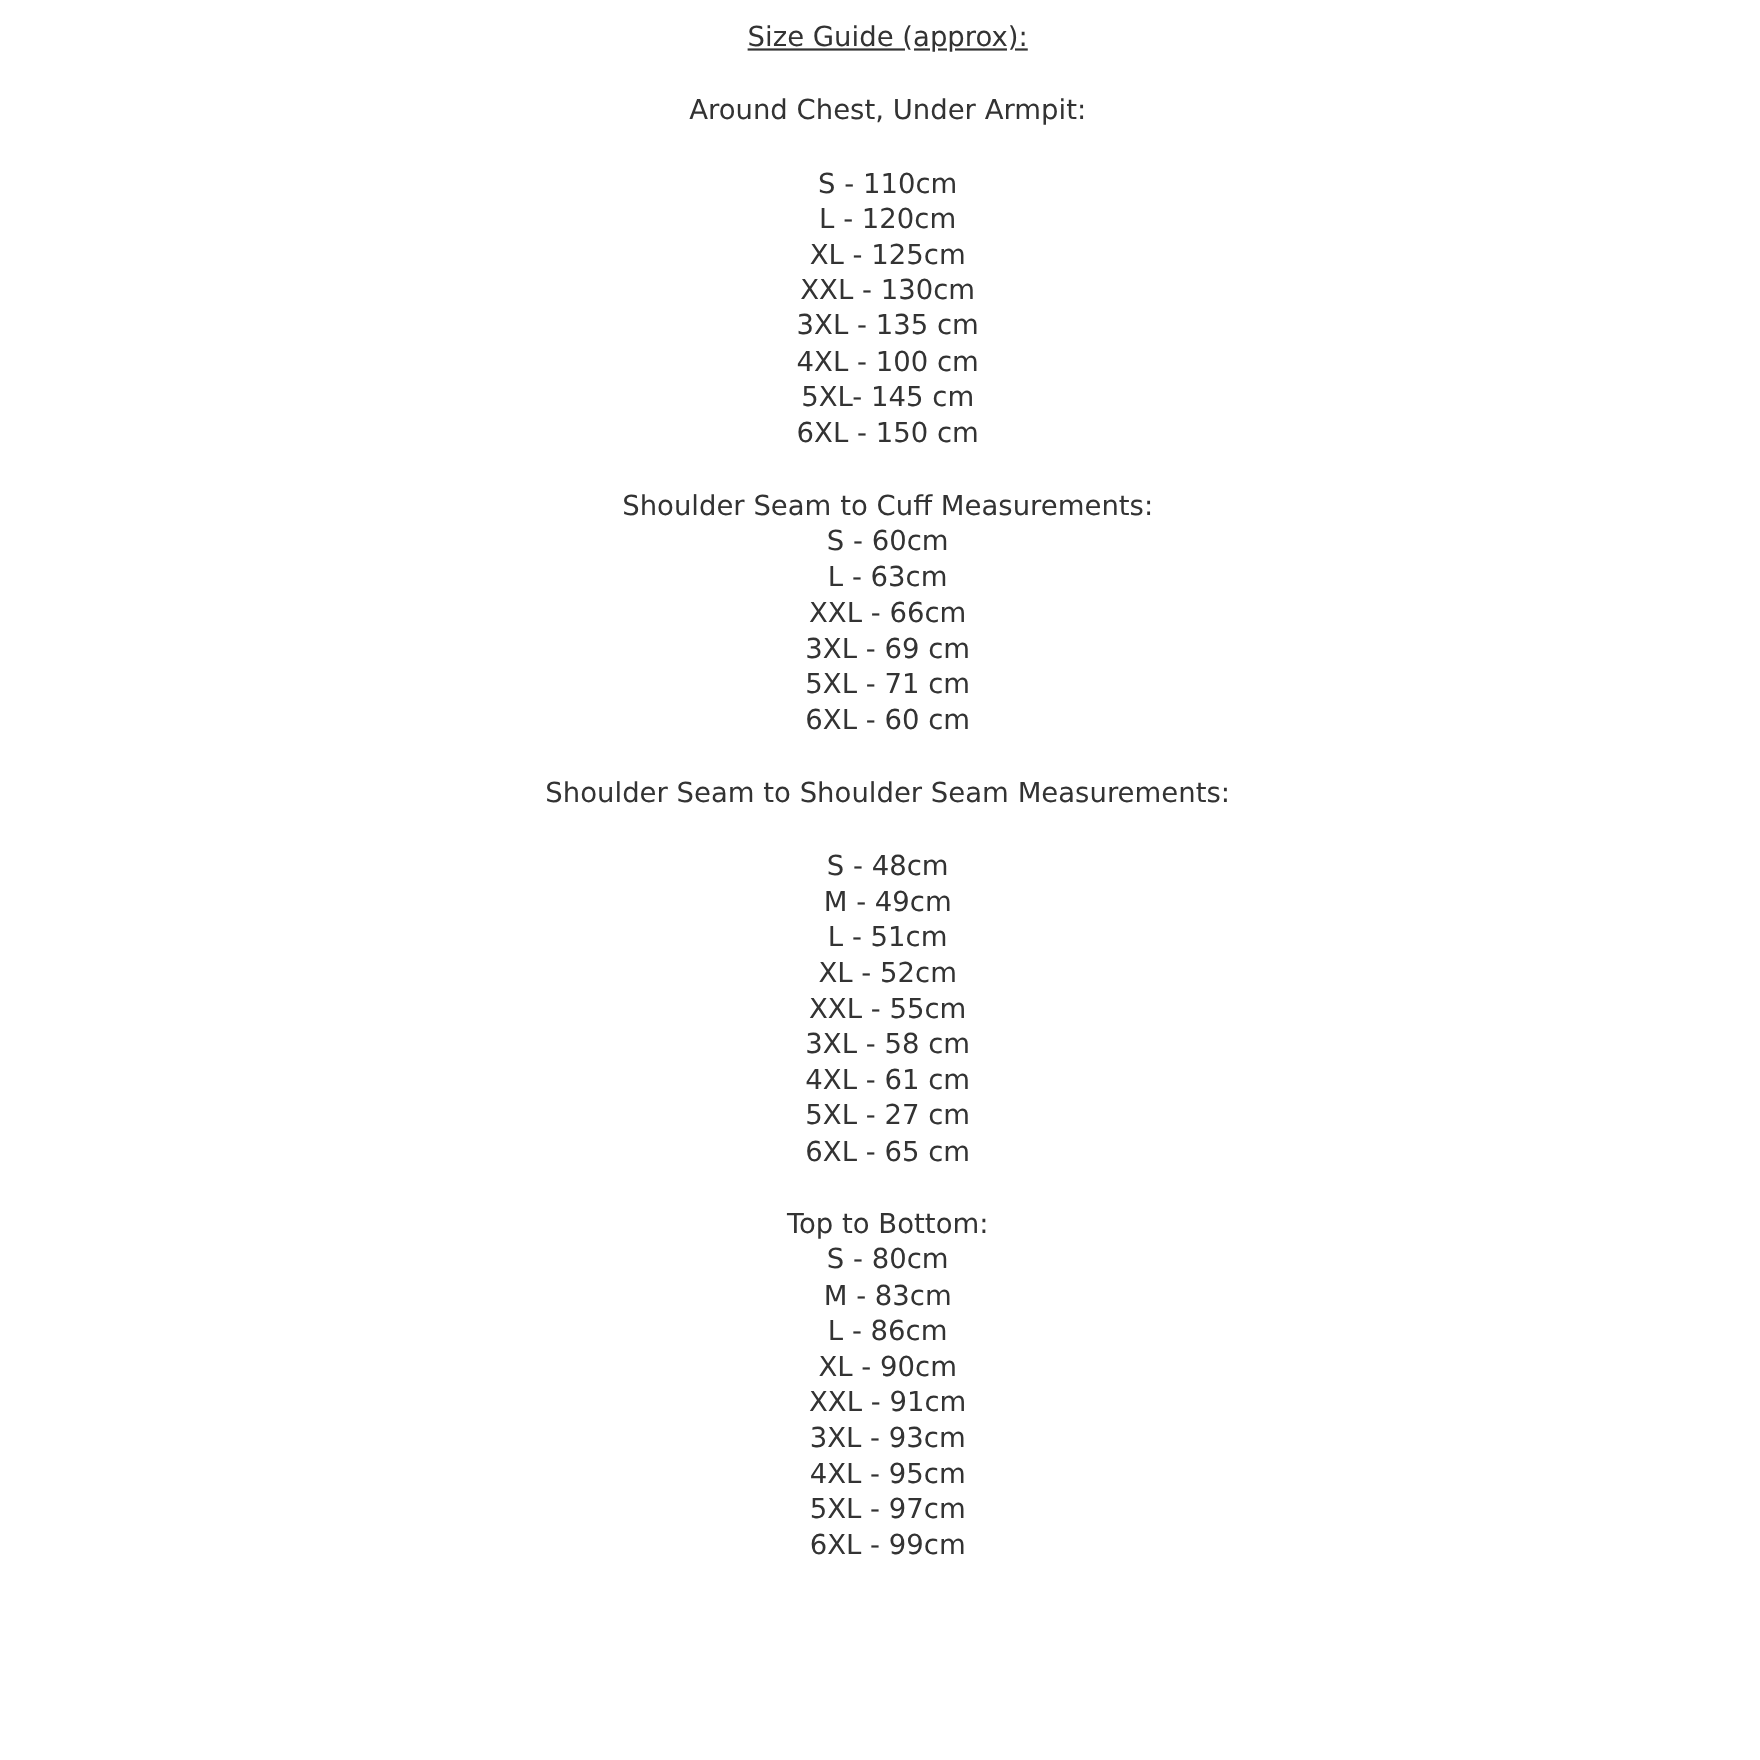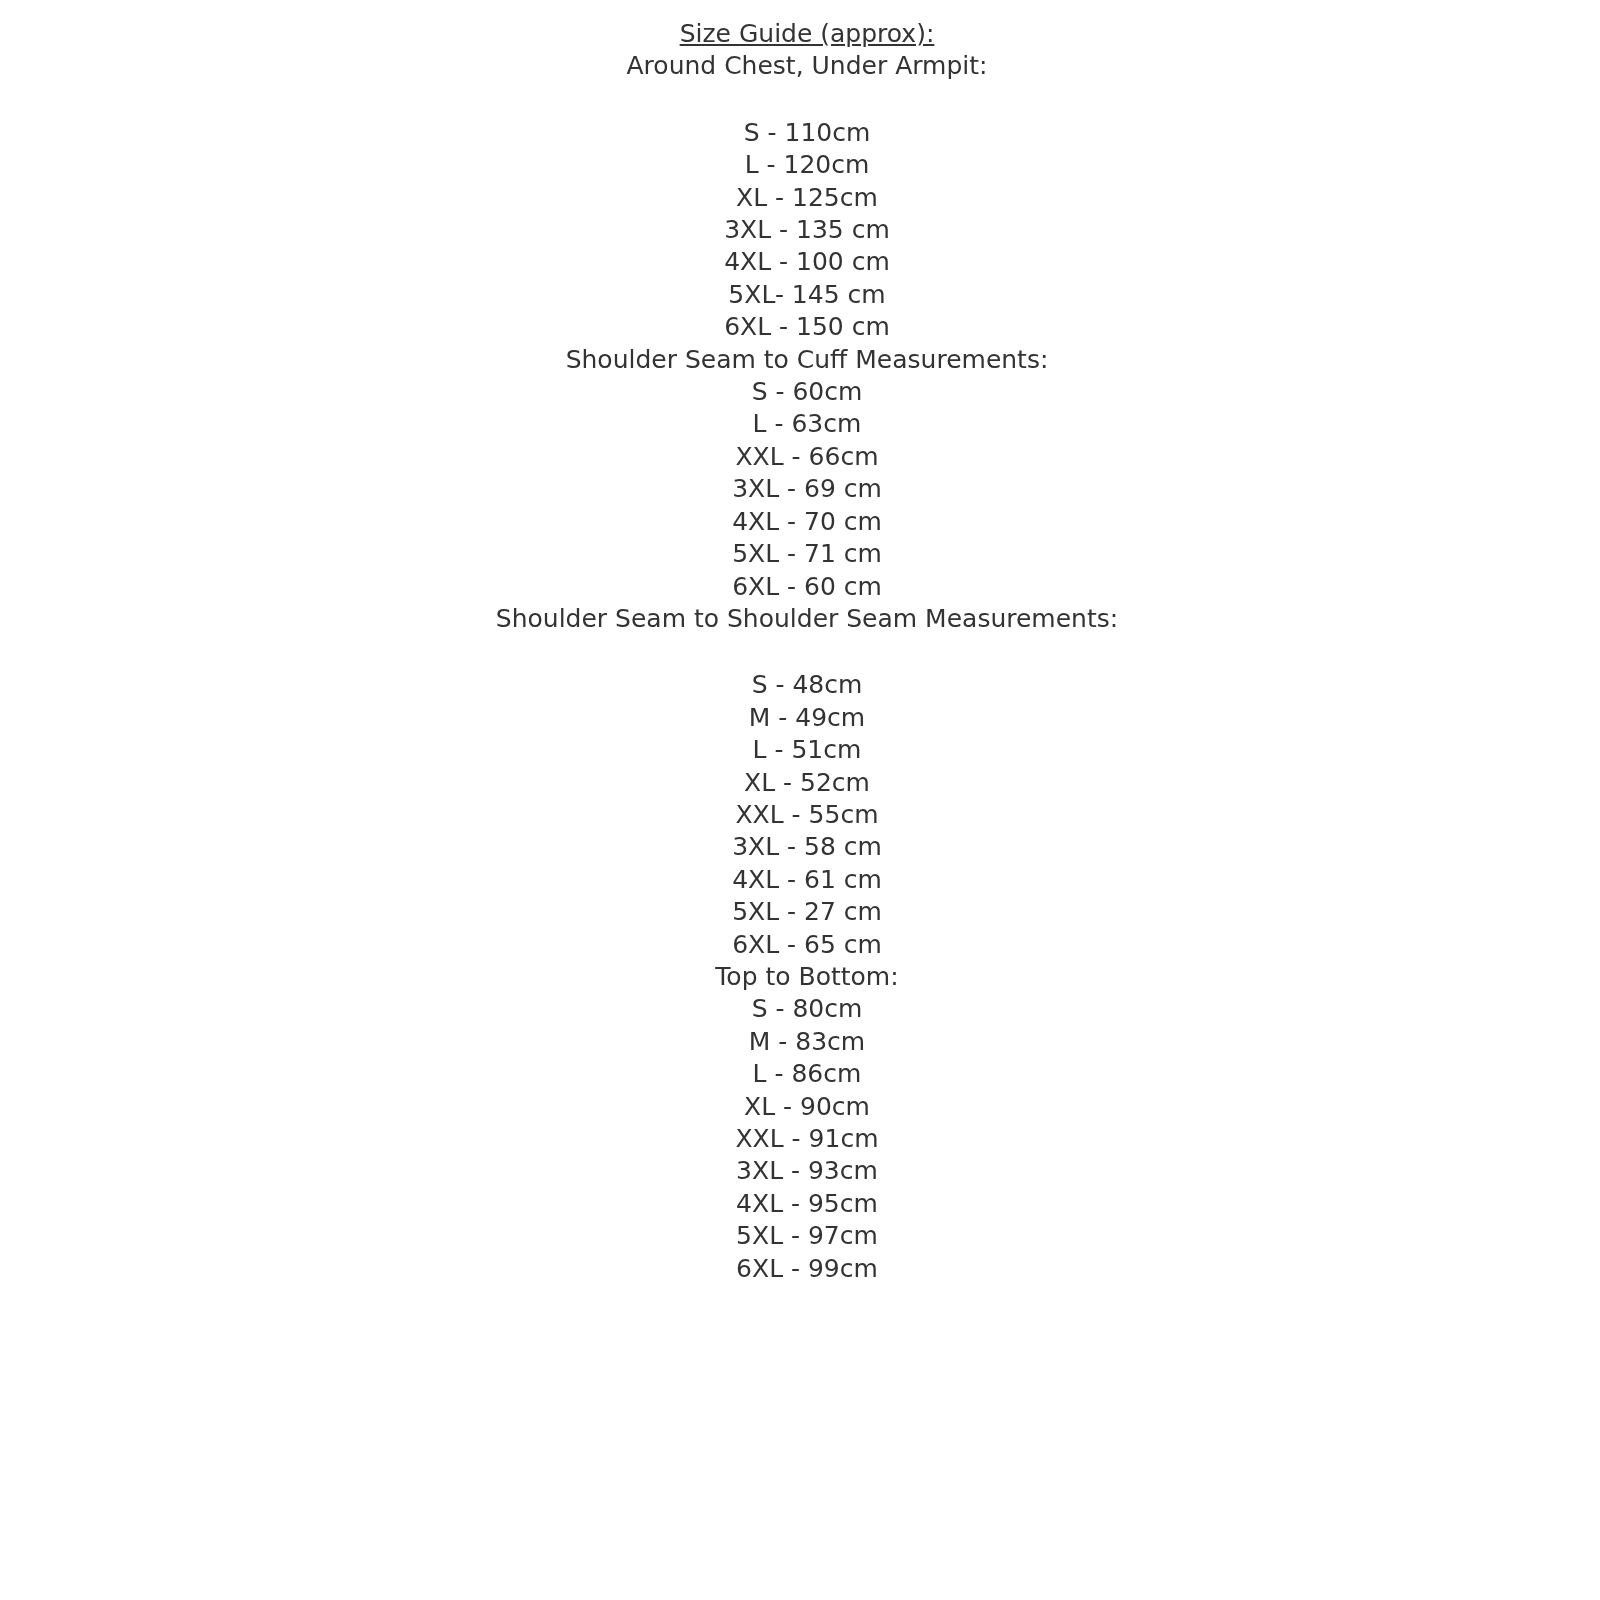--- a/index.html
+++ b/index.html
@@ -19,20 +19,21 @@
     padding: 18px 12px 0 90px; 
     text-align: center;
     font-size: 25px;
     line-height: 32.4px;
     font-weight: 400;
   }
   .title {
     text-decoration: underline;
   }
   .section {
+    margin-top: 34px;
   }
   .heading.spaced {
     margin-bottom: 34px;
   }
   .size-line {
     white-space: pre;
   }
 </style>
 </head>
 <body>
@@ -40,35 +41,35 @@
 <div class="content">
 
   <div class="title">Size Guide (approx):</div>
 
   <div class="section">
     <div class="heading spaced">Around Chest, Under Armpit:</div>
     <div class="items">
         <div class="size-line">S - 110cm</div>
         <div class="size-line">L - 120cm</div>
         <div class="size-line">XL - 125cm</div>
+        <div class="size-line">XXL - 130cm</div>
         <div class="size-line">3XL - 135 cm</div>
         <div class="size-line">4XL - 100 cm</div>
         <div class="size-line">5XL- 145 cm</div>
         <div class="size-line">6XL - 150 cm</div>
       </div>
   </div>
 
   <div class="section">
     <div class="heading">Shoulder Seam to Cuff Measurements:</div>
     <div class="items">
         <div class="size-line">S - 60cm</div>
         <div class="size-line">L - 63cm</div>
         <div class="size-line">XXL - 66cm</div>
         <div class="size-line">3XL - 69 cm</div>
-        <div class="size-line">4XL - 70 cm</div>
         <div class="size-line">5XL - 71 cm</div>
         <div class="size-line">6XL - 60 cm</div>
       </div>
   </div>
 
   <div class="section">
     <div class="heading spaced">Shoulder Seam to Shoulder Seam Measurements:</div>
     <div class="items">
         <div class="size-line">S - 48cm</div>
         <div class="size-line">M - 49cm</div>

